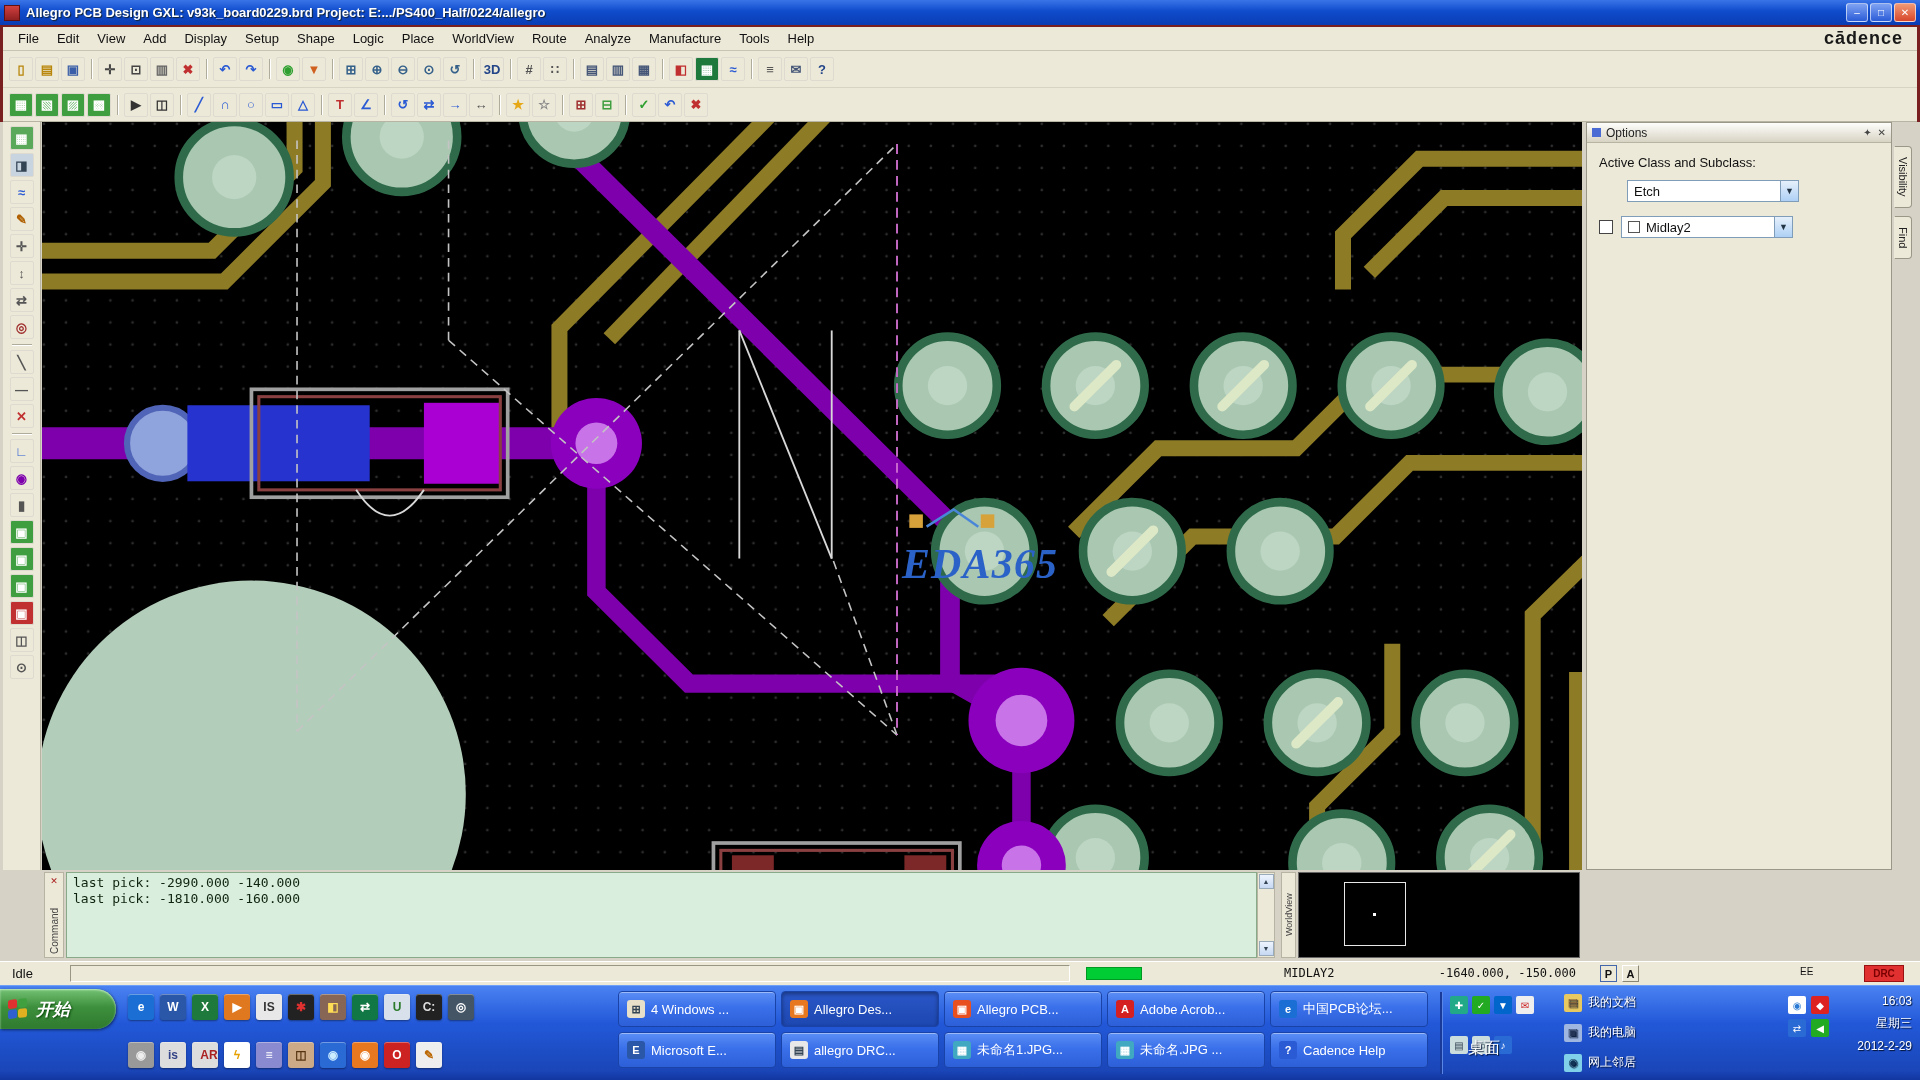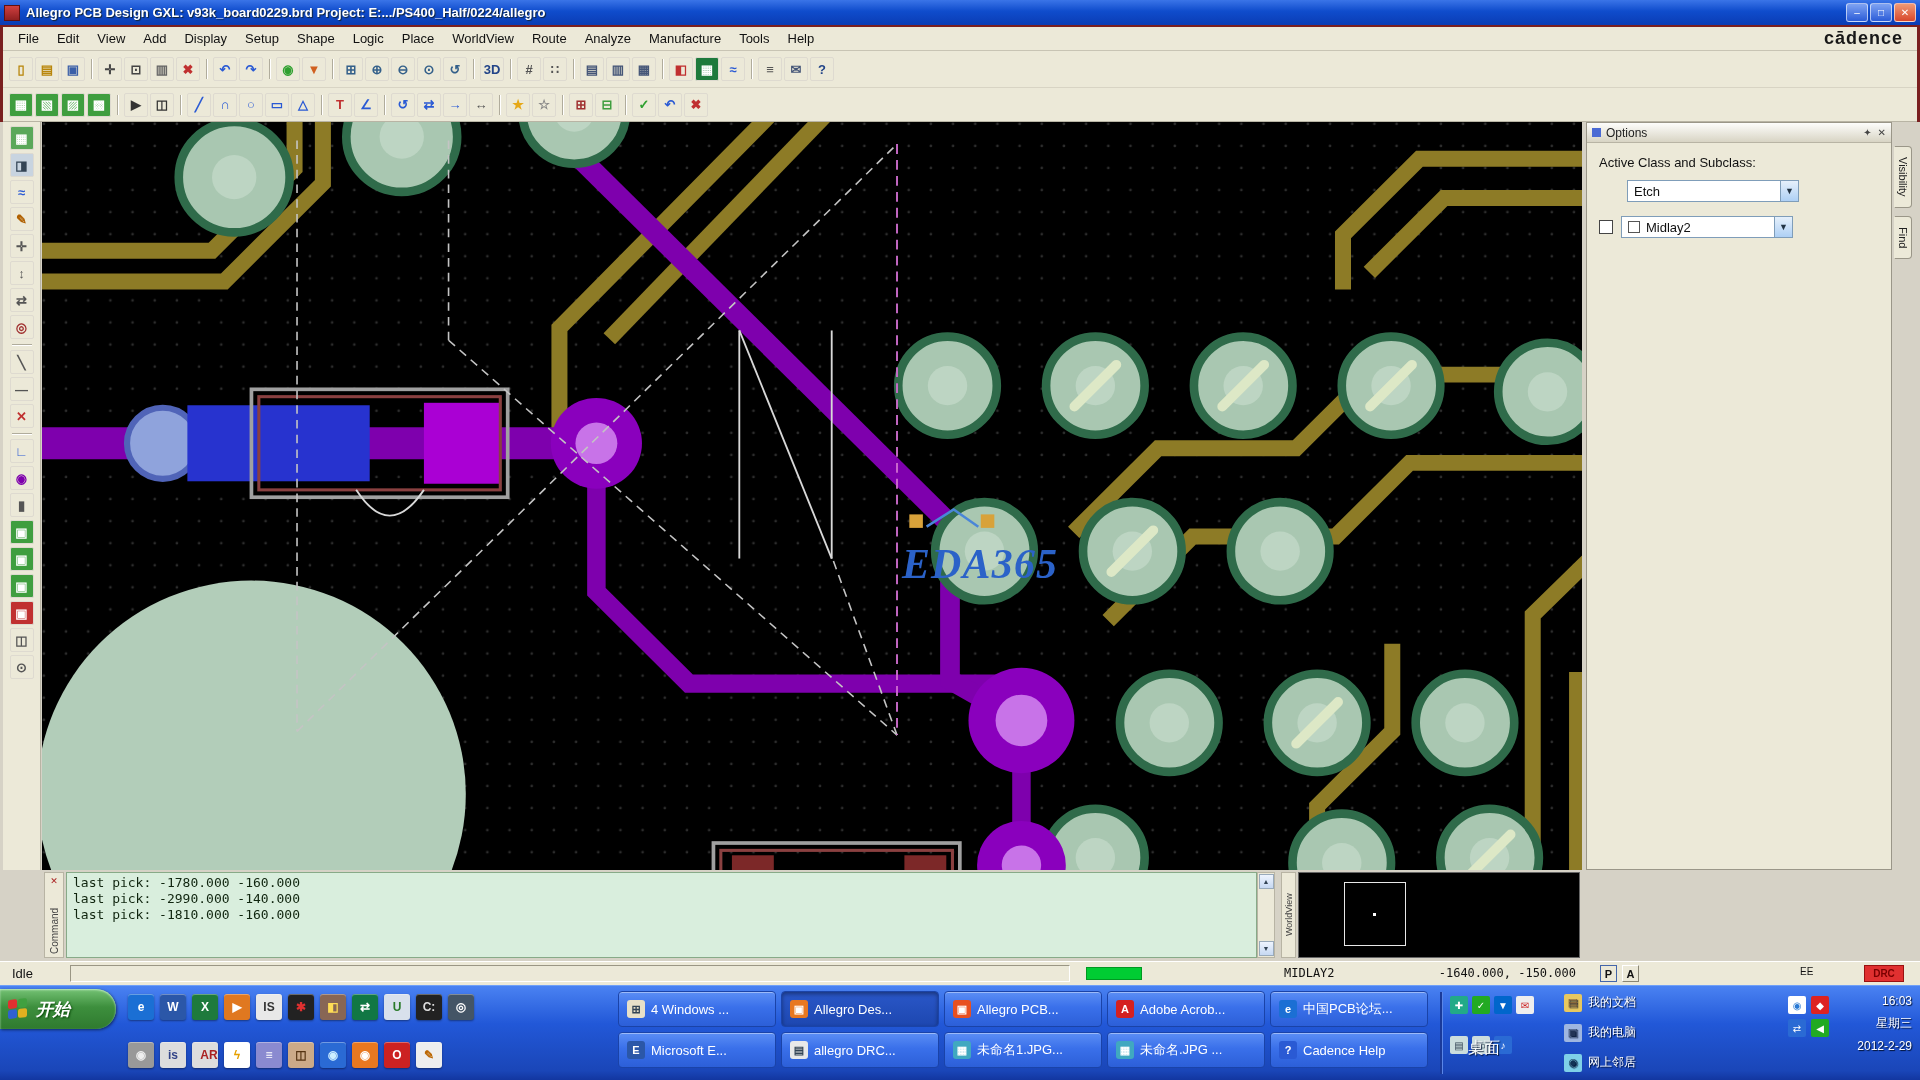--- a/index.html
+++ b/index.html
@@ -422,21 +422,20 @@
   </div>
 
   <div class="consoleband">
     <div class="console-tab">
       <span class="ct-close">✕</span>
       <span class="ct-label">Command</span>
     </div>
     <div class="console-text">
       <div>
 
-      <div class="cline">last pick: -1780.000 -160.000</div>
           <div class="cline">last pick: -2990.000 -140.000</div>
           <div class="cline">last pick: -1810.000 -160.000</div>
         </div>
     </div>
     <div class="console-scroll">
       <span class="sbtn">▲</span>
       <span class="sbtn">▼</span>
     </div>
     <div class="wv-label">WorldView</div>
     <div class="worldview">

